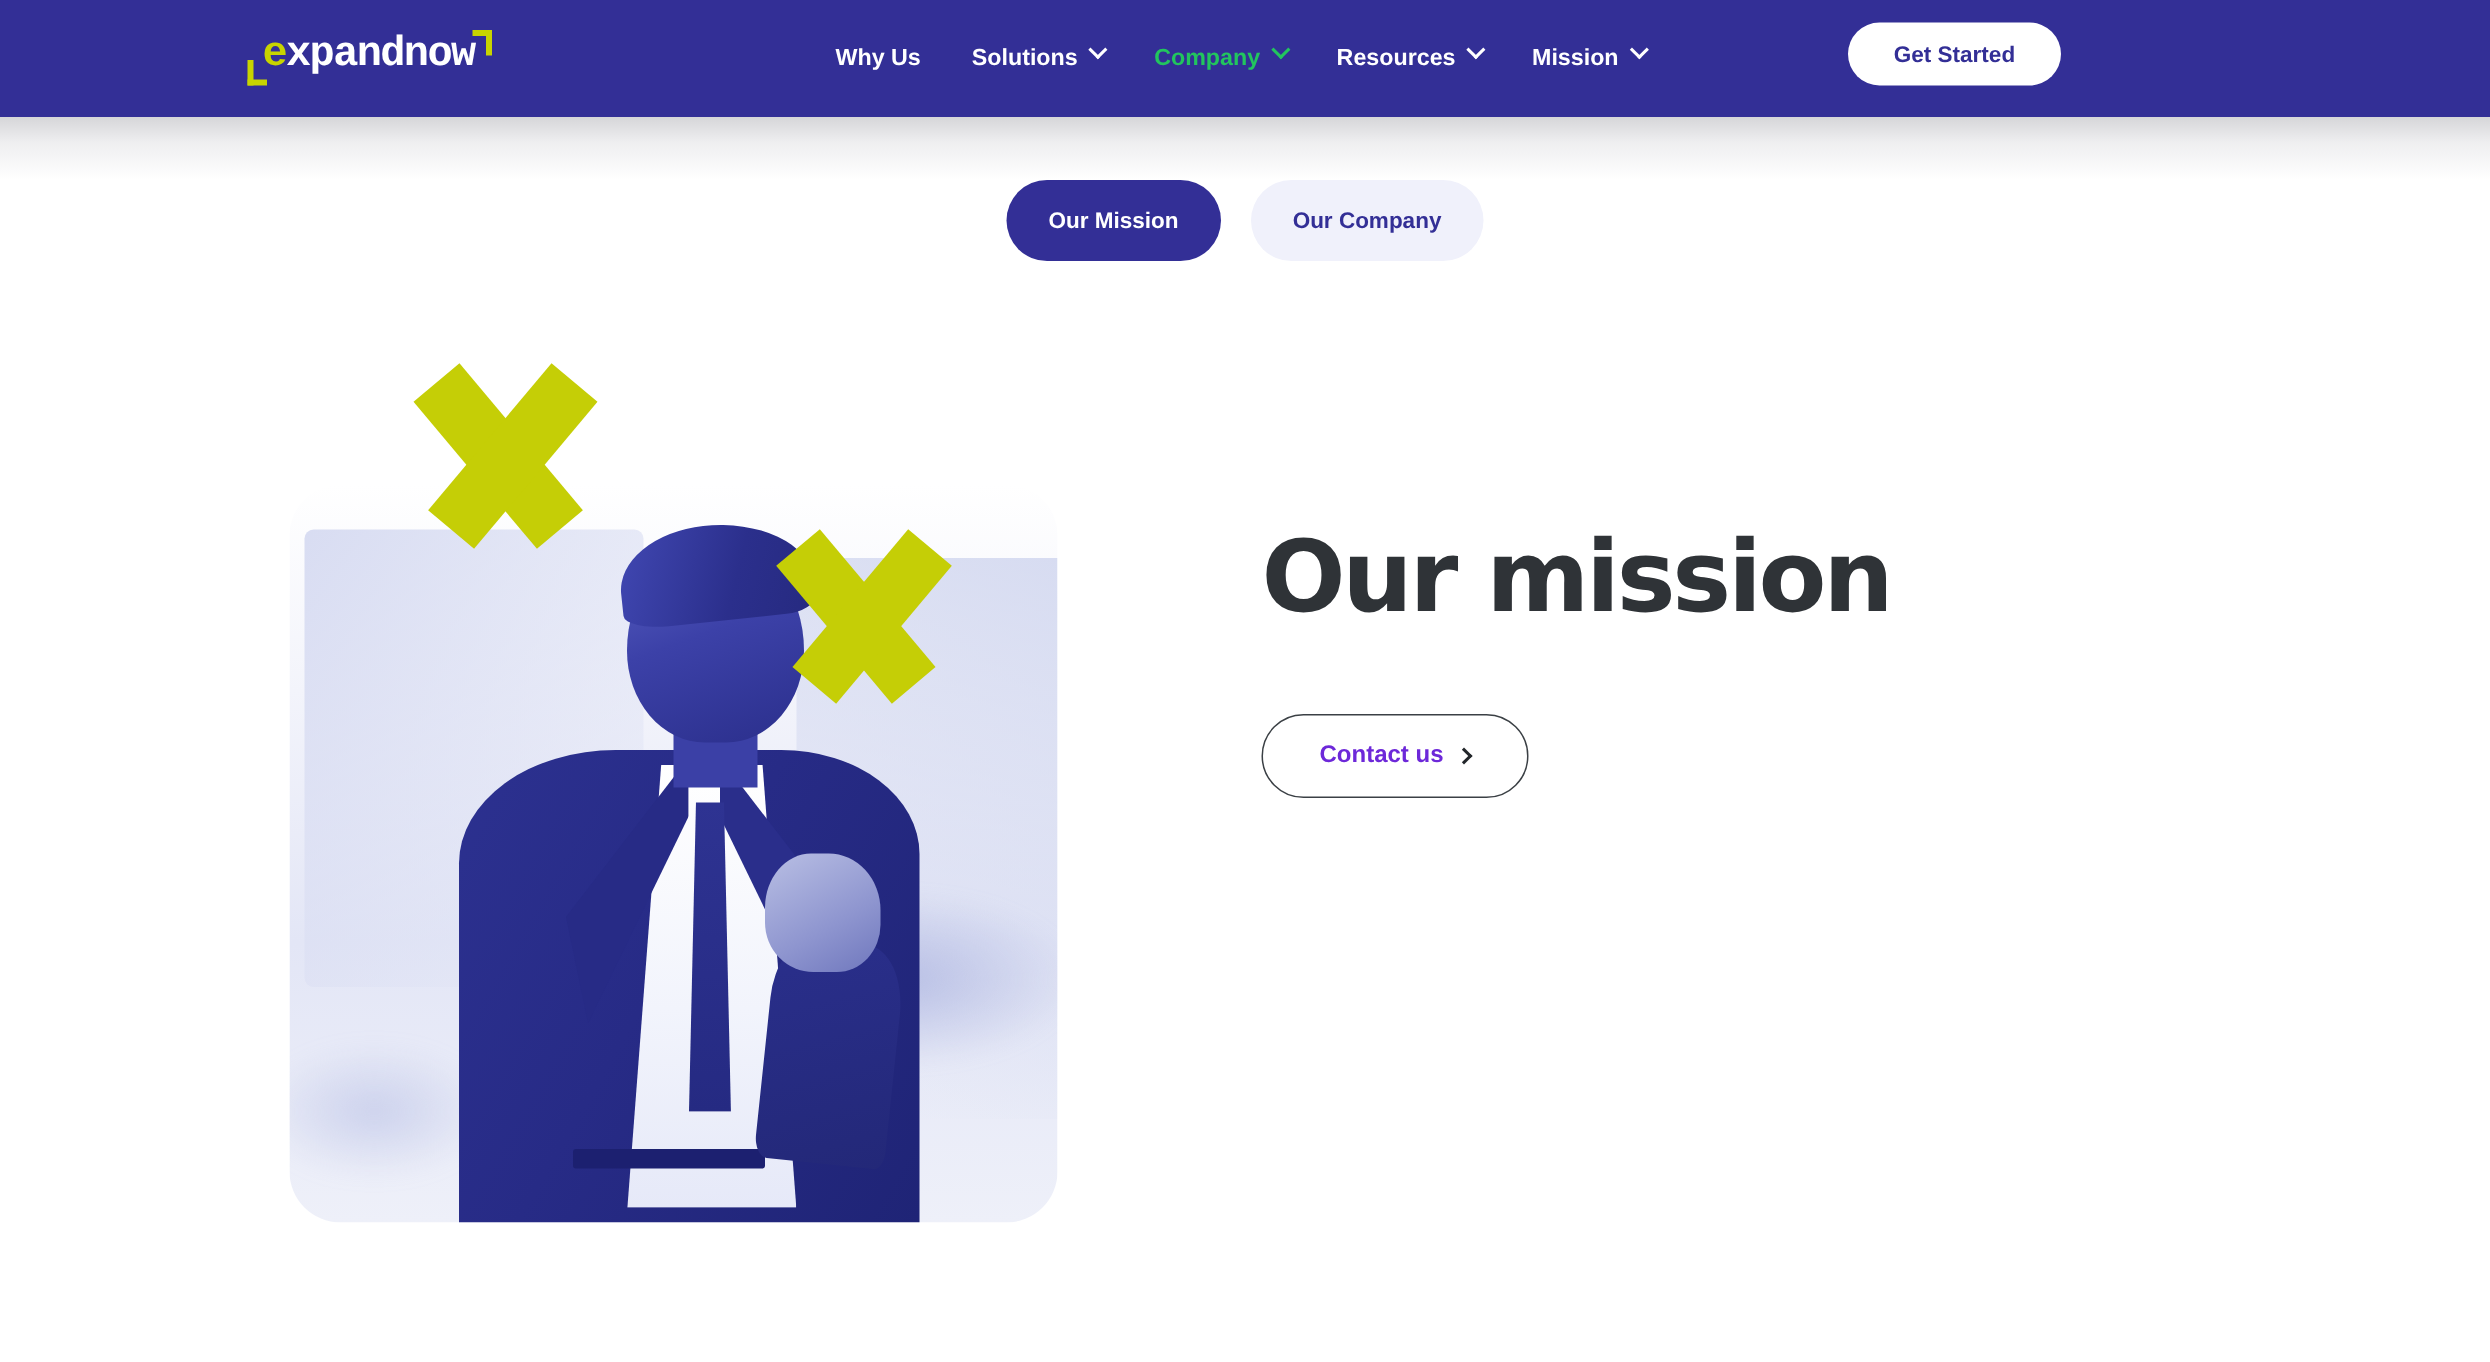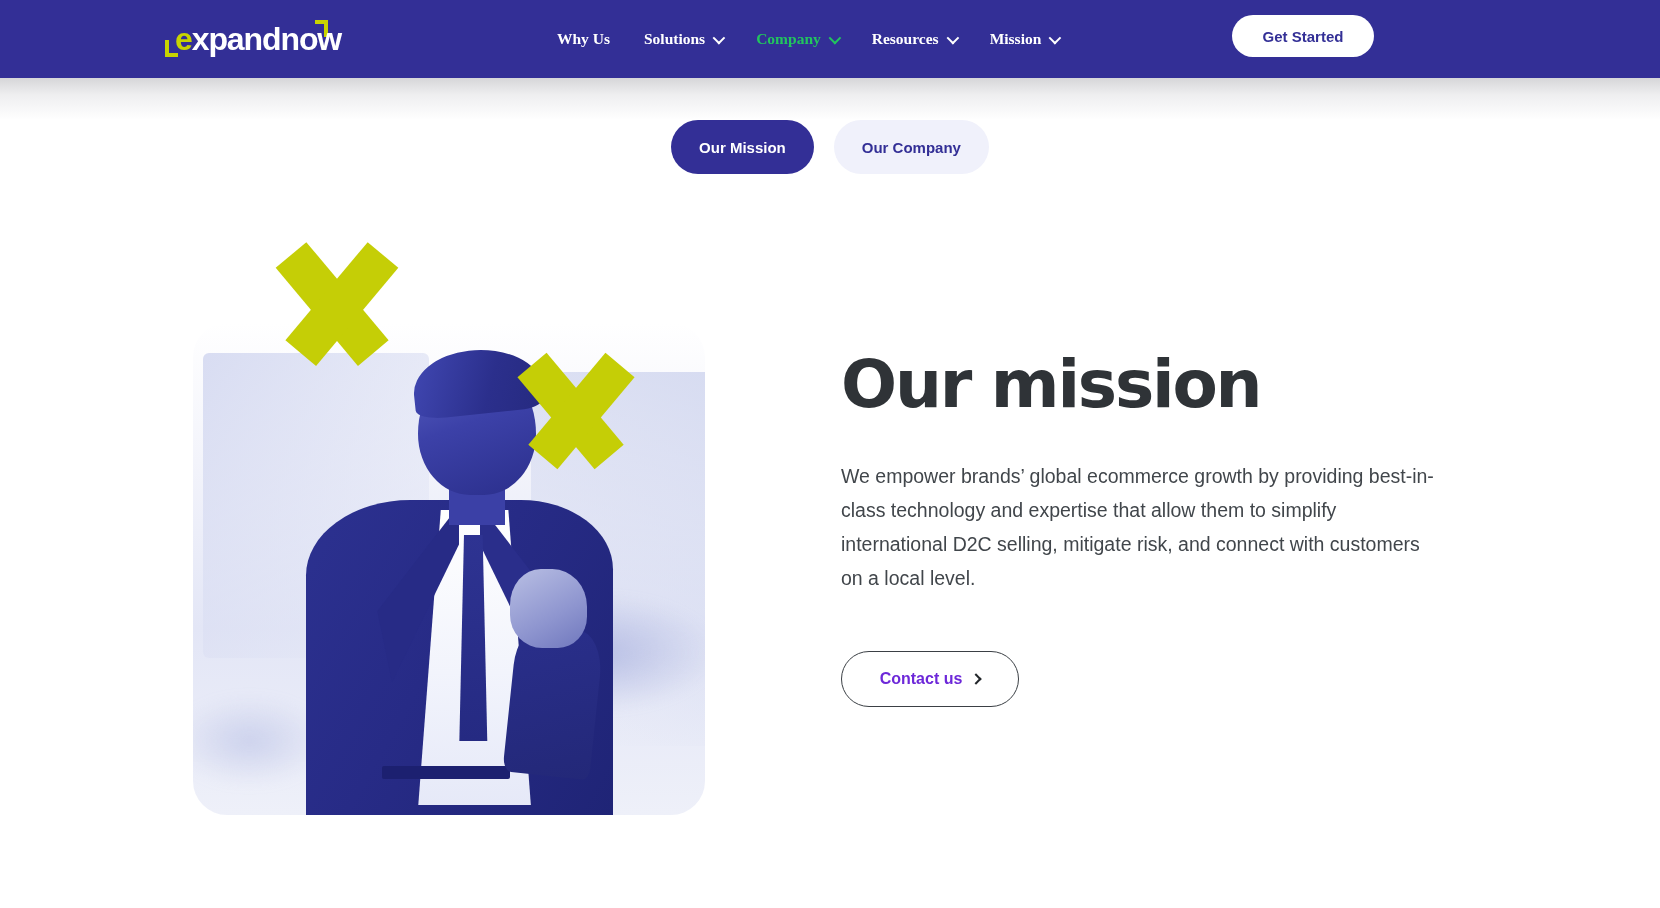--- a/index.html
+++ b/index.html
@@ -47,22 +47,22 @@
     top: 16px;
     height: 46px;
     width: 180px;
     display: block;
   }
   .logo-wrap { position: relative; width: 180px; height: 46px; }
   .logo-text {
     position: absolute;
     left: 12px;
     top: 7px;
-    font-family: Liberation Sans, sans-serif;
-    font-size: 32px;
+    font-family: Liberation Mono, monospace;
+    font-size: 28px;
     font-weight: 700;
     letter-spacing: -1.1px;
     line-height: 1;
     color: #ffffff;
     white-space: nowrap;
     text-align: right;
   }
   .logo-text .lg-e { color: #C8D400; }
   .bracket-bl {
     position: absolute;
@@ -84,29 +84,27 @@
     position: absolute;
     left: 540px;
     top: 0;
     height: 78px;
     display: flex;
     align-items: center;
     gap: 0;
   }
   .nav-item {
     display: flex;
-    align-items: center;
     gap: 8px;
     color: #ffffff;
     font-size: 15.5px;
     font-weight: 700;
     cursor: pointer;
     padding: 0 17px;
     white-space: nowrap;
-    font-family: Liberation Serif, serif;
   }
   .nav-item.active { color: #22c55e; }
   .nav-item .chev {
     display: inline-block;
     width: 9px; height: 9px;
     border-right: 2.4px solid currentColor;
     border-bottom: 2.4px solid currentColor;
     transform: rotate(45deg) translateY(-2px);
   }
 
@@ -504,21 +502,20 @@
         <div class="fig-hair"></div>
         <div class="fig-arm"></div>
         <div class="fig-fist"></div>
       </div>
       <div class="chevron chevron-big"></div>
       <div class="chevron chevron-small"></div>
     </div>
 
     <div class="textcol">
       <h1 class="heading">Our mission</h1>
-      <p class="body-text">We empower brands’ global ecommerce growth by providing best-in-class technology and expertise that allow them to simplify international D2C selling, mitigate risk, and connect with customers on a local level.</p>
       <button class="contact-btn">
         <span class="label">Contact us</span>
         <span class="arrow"></span>
       </button>
     </div>
 
   </div>
 </div>
 
 </body></html>

